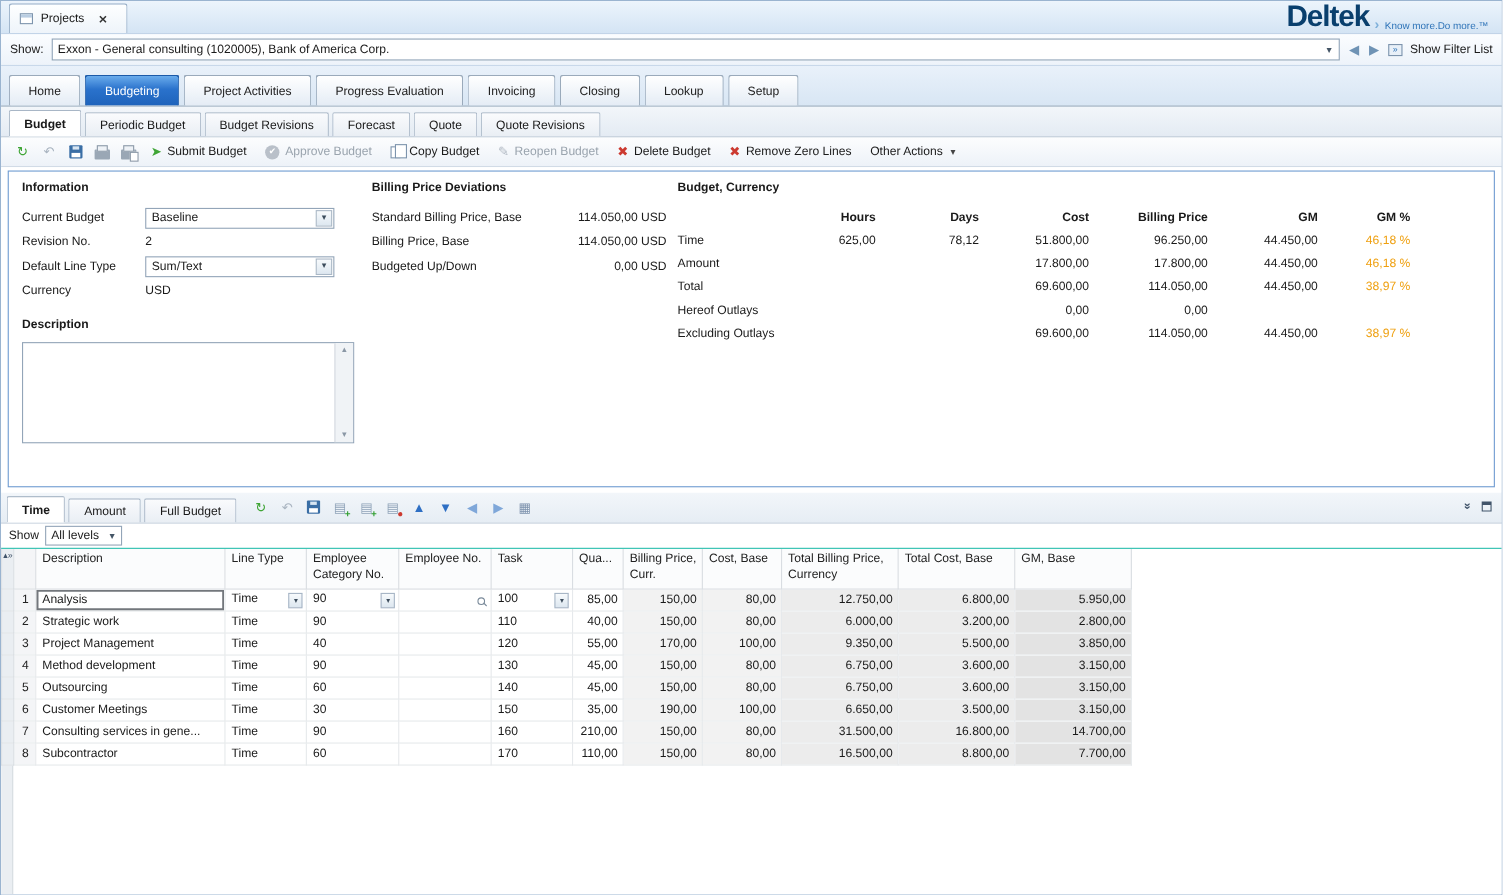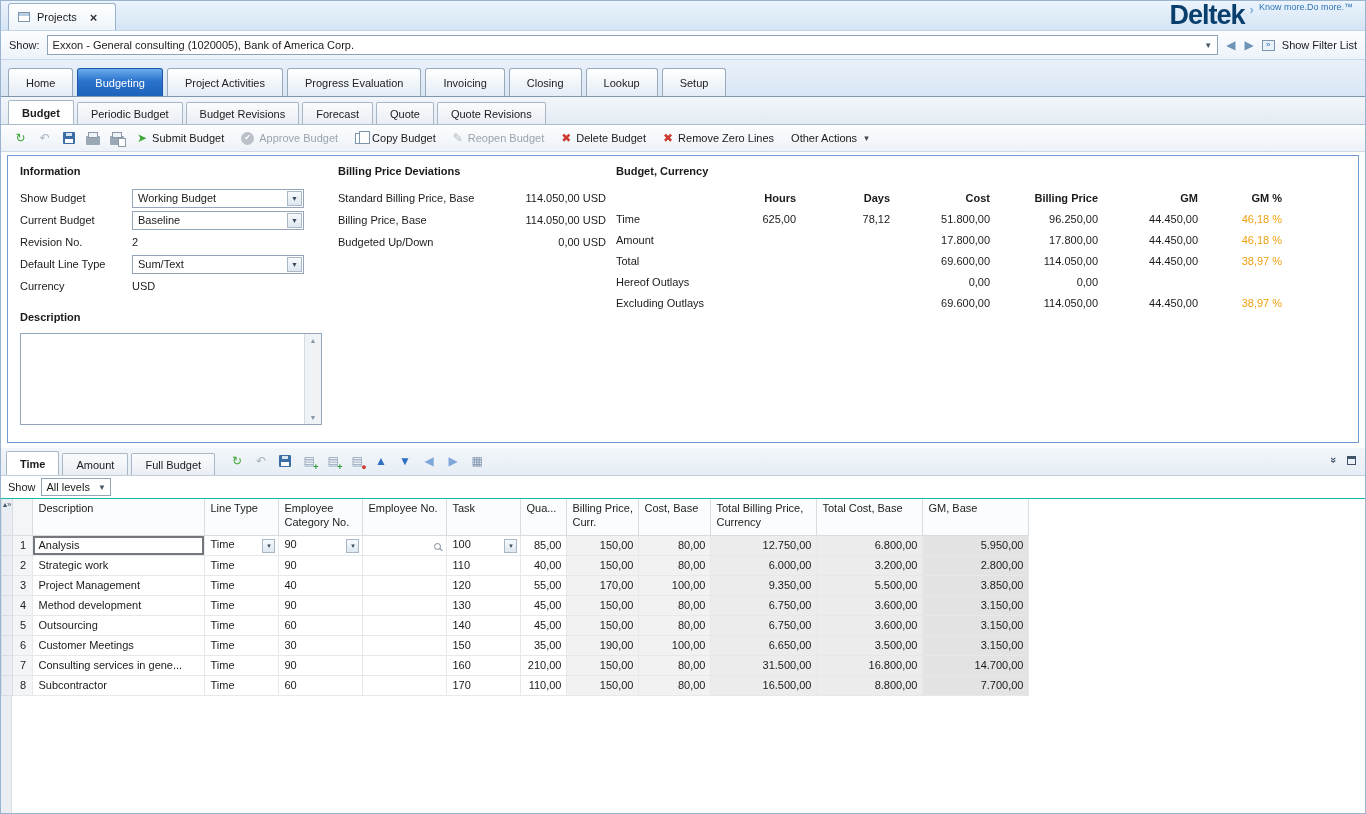--- a/index.html
+++ b/index.html
@@ -6,21 +6,21 @@
   html,body{width:1366px;height:814px}
   body{font-family:"Liberation Sans",sans-serif;font-size:11px;color:#1a1a1a;background:#fff;overflow:hidden}
   .app{width:1366px;height:814px;display:flex;flex-direction:column;border:1px solid #9ab4d0;background:#fff}
 
   
   .top-strip{height:30px;flex:0 0 30px;background:linear-gradient(#ecf4fc,#d4e4f4);display:flex;align-items:flex-end;position:relative;border-bottom:1px solid #c2d4e8}
   .doc-tab{margin-left:7px;height:27px;background:linear-gradient(#feffff,#eef4fa);border:1px solid #9ab0c8;border-bottom:none;border-radius:3px 3px 0 0;display:flex;align-items:center;gap:7px;padding:0 9px;min-width:108px}
   .shape-window{width:12px;height:10px;border:1px solid #7d94ad;background:#fff;position:relative}
   .shape-window::before{content:"";position:absolute;left:0;right:0;top:0;height:3px;background:#b9cde2}
   .tab-close{color:#333;font-size:13px;font-weight:bold;margin-left:6px;line-height:1}
-  .brand{position:absolute;right:12px;top:1px;display:flex;align-items:flex-start;gap:5px}
+  .brand{position:absolute;right:12px;top:1px;display:flex;align-items:flex-end;gap:5px}
   .brand-name{font-size:27px;font-weight:bold;color:#093f6d;letter-spacing:-1px;line-height:1}
   .brand-chev{color:#7fb0da;font-size:13px;font-weight:bold}
   .brand-tag{display:flex;font-size:9px;color:#2f74b8;line-height:1.2}
 
   
   .filter-row{height:29px;flex:0 0 29px;background:linear-gradient(#fbfdff,#edf3fa);display:flex;align-items:center;padding:0 8px;gap:7px;border-bottom:1px solid #c8d8ea}
   .filter-combo{flex:1;height:20px;background:#fff;border:1px solid #8fa3b8;display:flex;align-items:center;justify-content:space-between;padding:0 2px 0 5px}
   .combo-caret{width:14px;height:14px;display:flex;align-items:center;justify-content:center;font-size:8px;color:#445566}
   .nav-arrow{font-size:12px;color:#6f93b5;padding:0 1px}
   .sfl-icon{width:13px;height:11px;border:1px solid #7d94ad;background:#e8f0f8;display:inline-flex;align-items:center;justify-content:center;font-size:8px;color:#2f74b8;line-height:1}
@@ -211,27 +211,20 @@
         <span>Other Actions</span>
         <span class="dd-caret">▾</span>
       </span>
     </div>
 
   <div class="content-wrap">
     <div class="content-panel">
       <div class="info-col">
         <div class="section-title">Information</div>
         <div id="info-fields">
-            <div class="field-row">
-              <span class="field-label">Show Budget</span>
-              <div class="combo">
-                <span>Working Budget</span>
-                <span class="combo-btn">▼</span>
-              </div>
-            </div>
             <div class="field-row">
               <span class="field-label">Current Budget</span>
               <div class="combo">
                 <span>Baseline</span>
                 <span class="combo-btn">▼</span>
               </div>
             </div>
             <div class="field-row">
               <span class="field-label">Revision No.</span>
               <span>2</span>

